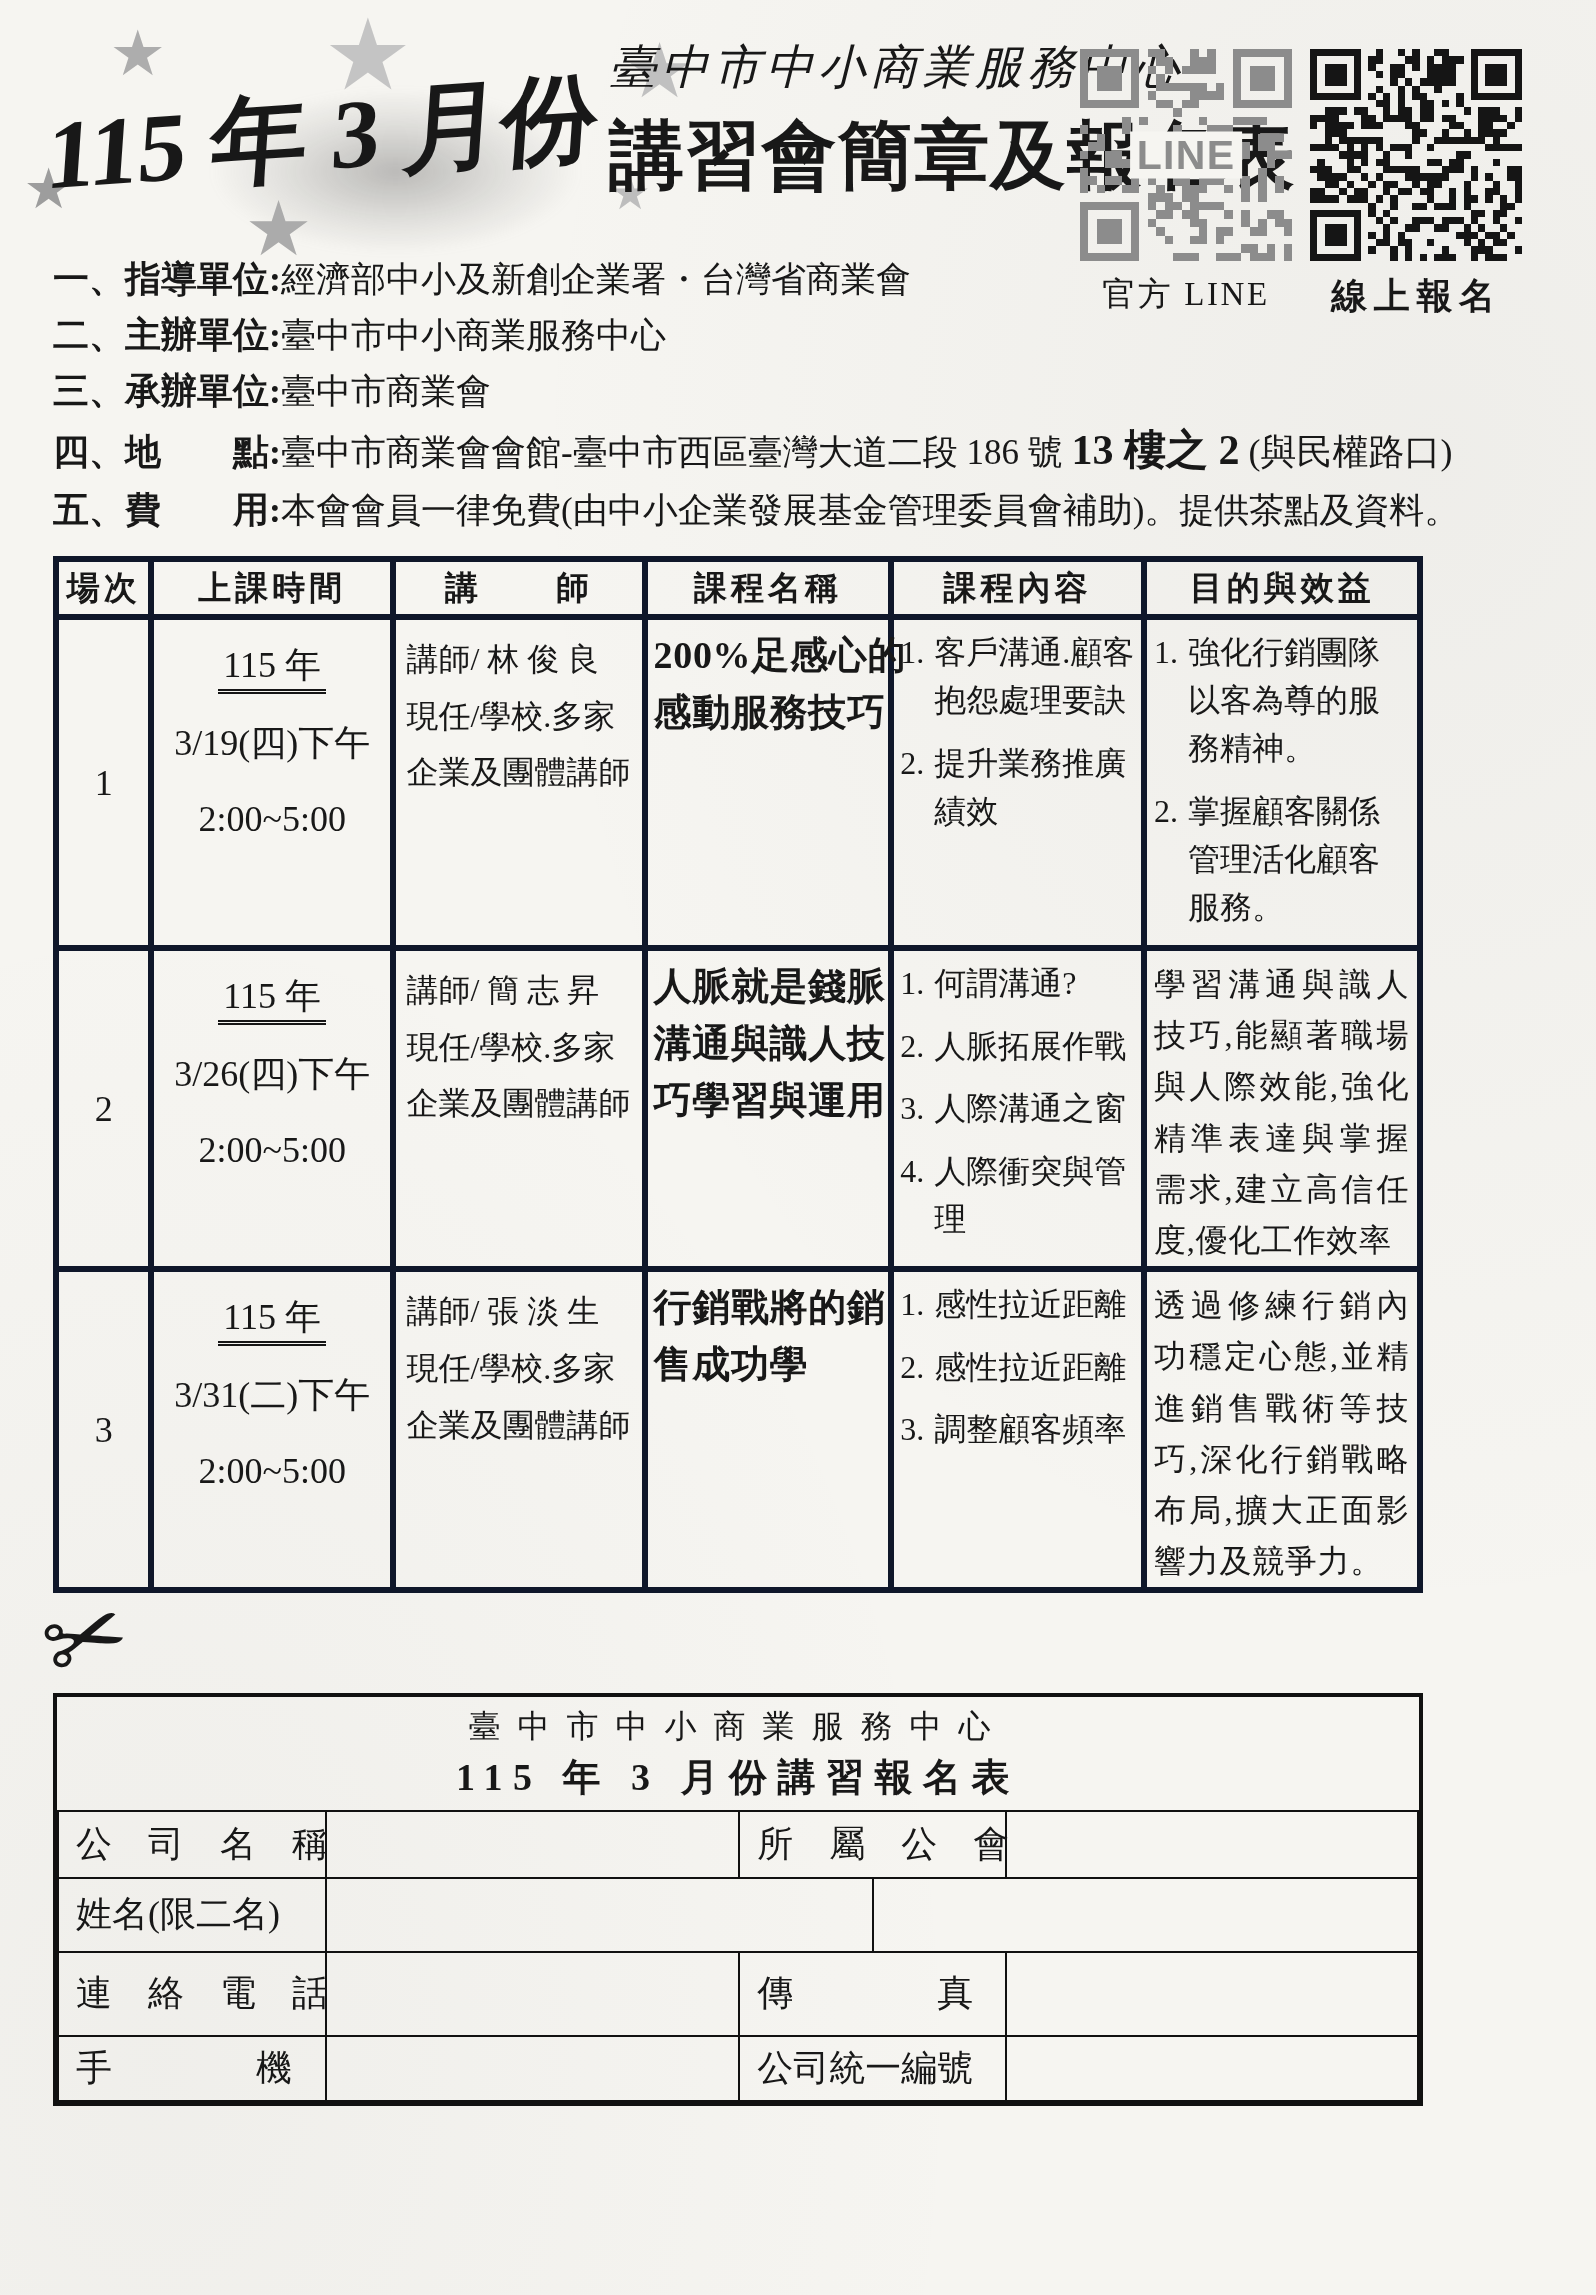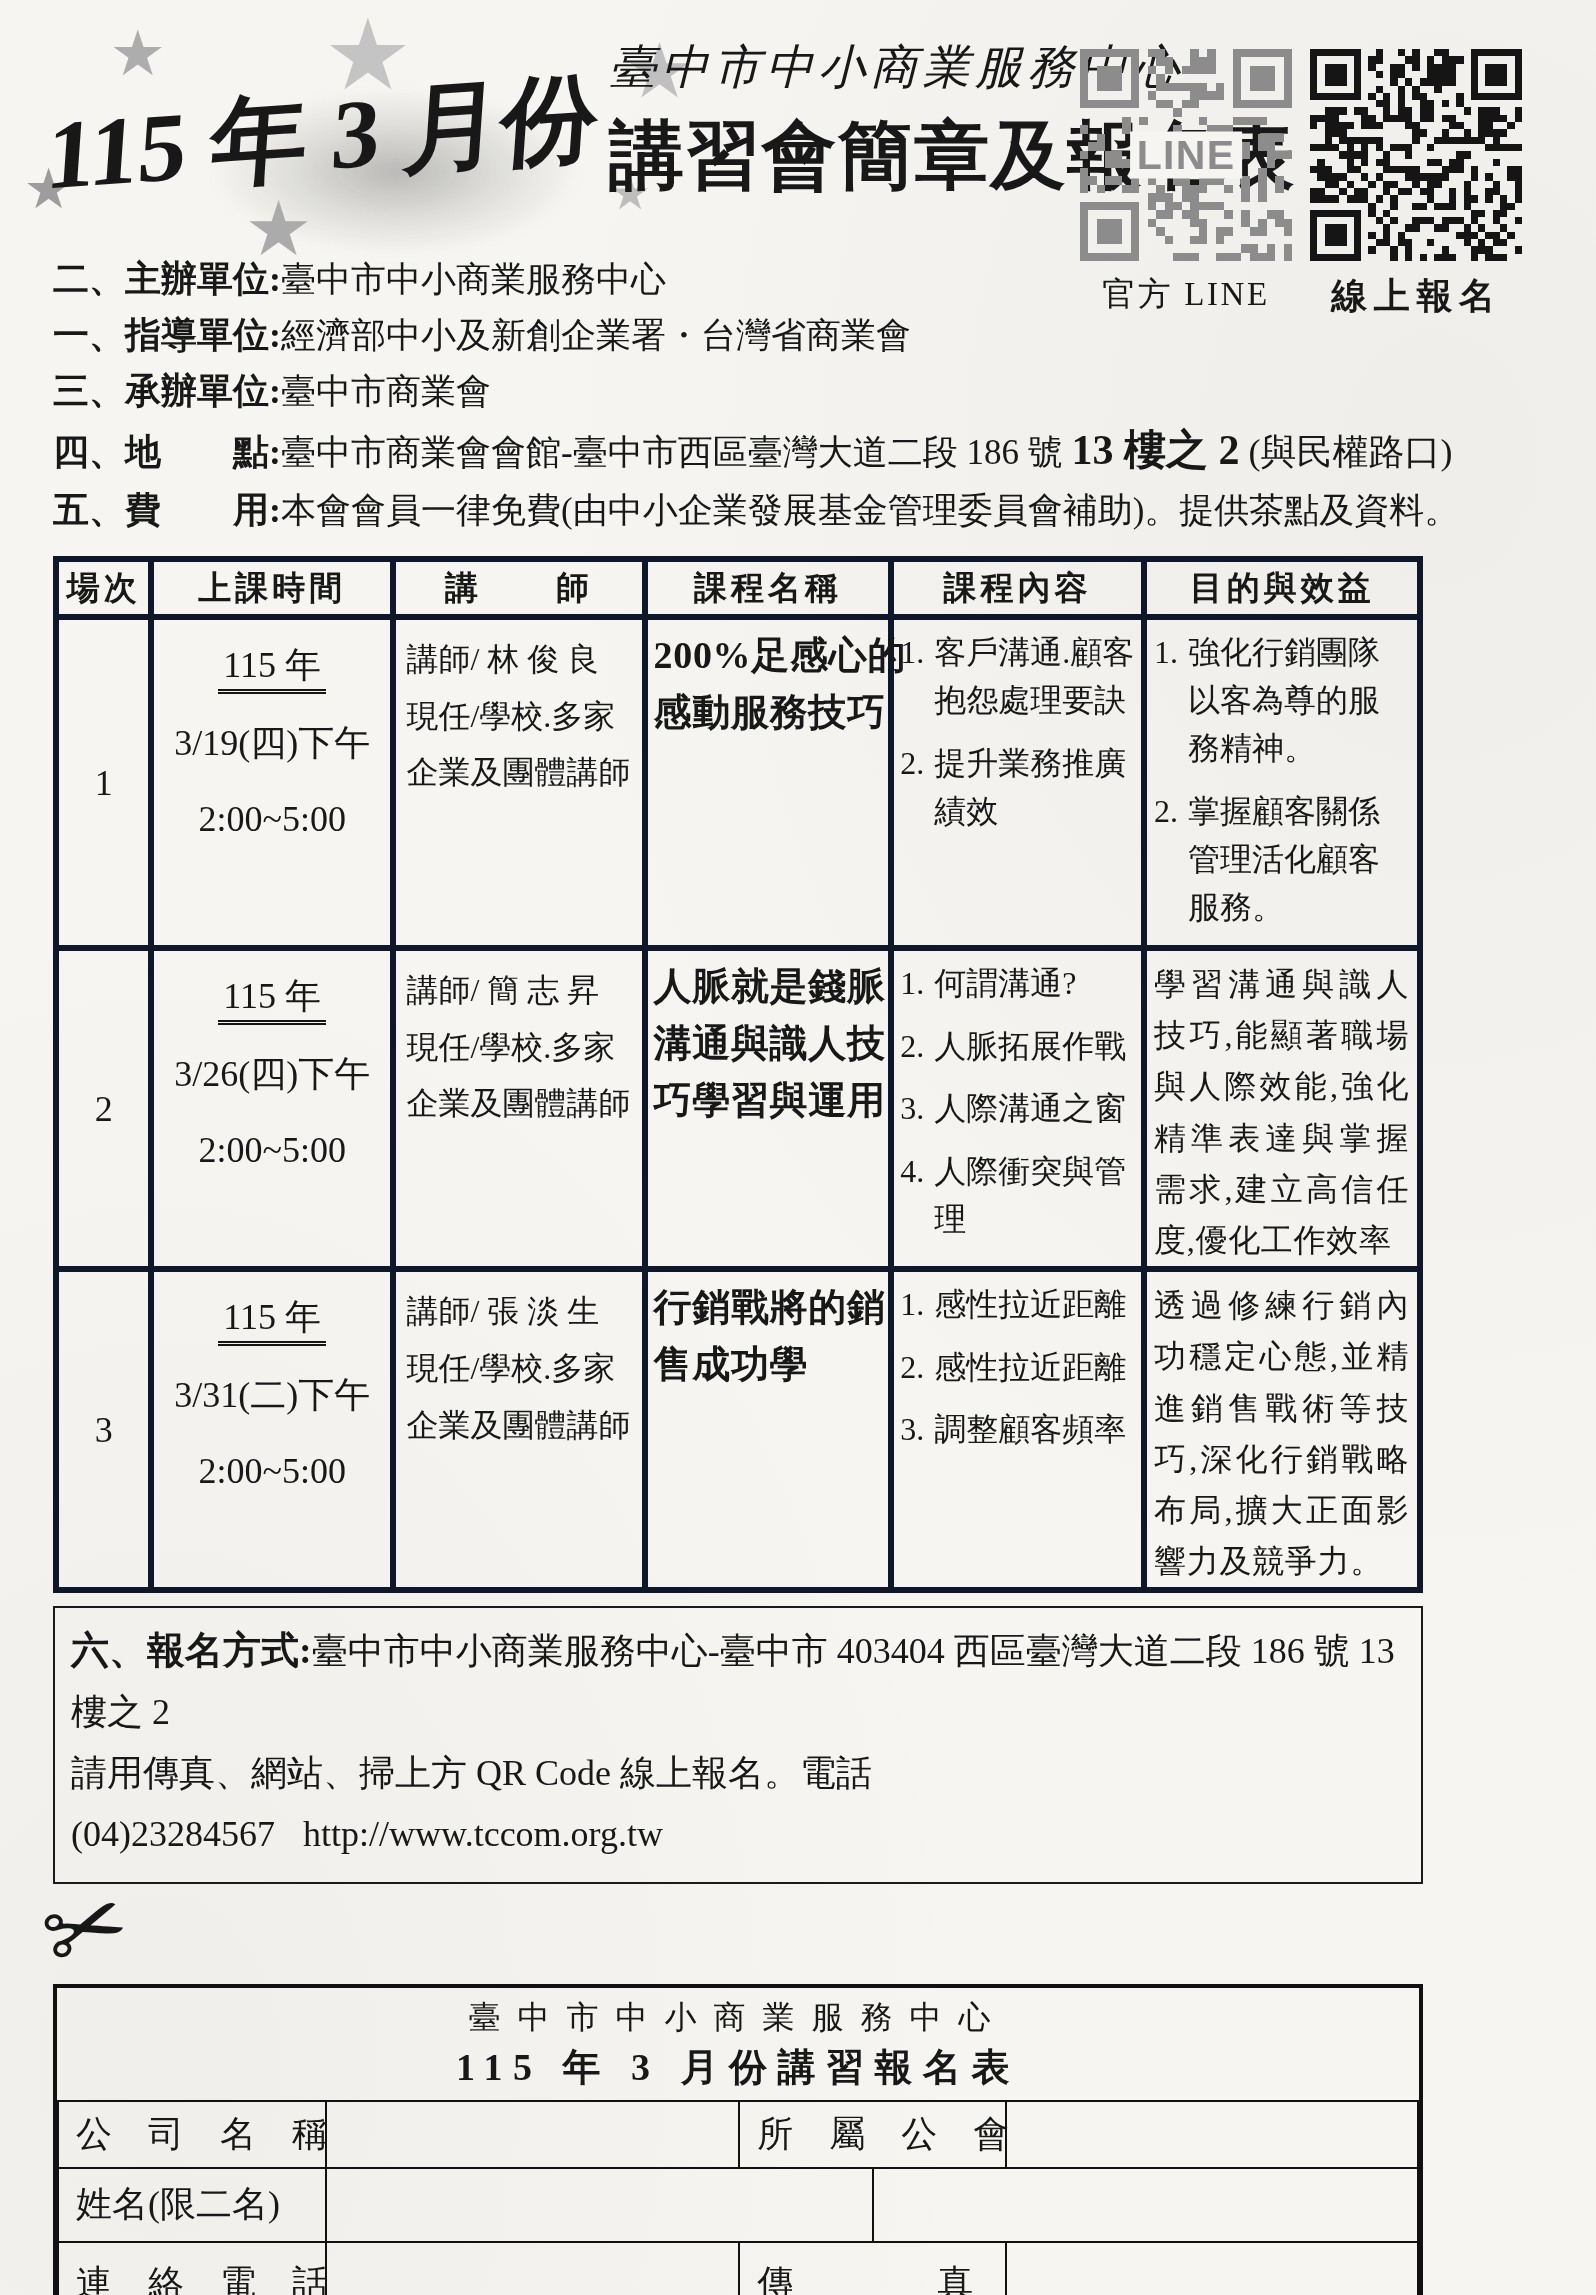--- a/index.html
+++ b/index.html
@@ -617,22 +617,22 @@
                   <path fill-rule="evenodd" d="M0 22h7v7h-7zM1 23h5v5h-5z"></path>
                   <rect x="2" y="24" width="3" height="3"></rect>
                 </g>
               </svg></div>
           <div class="qr-label bold">線上報名</div>
         </div>
       </div>
     </header>
 
     <section id="info-list">
+        <div class="info-line"><span class="info-label">一、指導單位:</span><span>經濟部中小及新創企業署・台灣省商業會</span></div>
         <div class="info-line"><span class="info-label">二、主辦單位:</span><span>臺中市中小商業服務中心</span></div>
-        <div class="info-line"><span class="info-label">一、指導單位:</span><span>經濟部中小及新創企業署・台灣省商業會</span></div>
         <div class="info-line"><span class="info-label">三、承辦單位:</span><span>臺中市商業會</span></div>
         <div class="info-line"><span class="info-label">四、地　　點:</span><span>臺中市商業會會館-臺中市西區臺灣大道二段 186 號 </span><span class="seg-em">13 樓之 2</span><span class="seg-sm"> (與民權路口)</span></div>
         <div class="info-line"><span class="info-label">五、費　　用:</span><span>本會會員一律免費(由中小企業發展基金管理委員會補助)。提供茶點及資料。</span></div>
       </section>
 
     <table class="schedule">
       <colgroup>
         <col style="width:7%">
           <col style="width:17.7%">
           <col style="width:18.5%">
@@ -757,28 +757,20 @@
                 <span class="t">調整顧客頻率</span>
               </div>
             </td>
             <td class="purpose-cell">
               <div class="para">透過修練行銷內功穩定心態,並精進銷售戰術等技巧,深化行銷戰略布局,擴大正面影響力及競爭力。</div>
             </td>
           </tr>
         </tbody>
     </table>
 
-    <section class="method-box">
-      <div>
-        <span class="method-label">六、報名方式:</span><span>臺中市中小商業服務中心-臺中市 403404 西區臺灣大道二段 186 號 13 樓之 2</span>
-      </div>
-      <div>
-        <span>請用傳真、網站、掃上方 QR Code 線上報名。電話 </span><span>(04)23284567</span><span class="method-site">http://www.tccom.org.tw</span>
-      </div>
-    </section>
 
     <div class="cutline">
       <span class="scissors">✂</span>
     </div>
 
     <section class="form-box">
       <div class="form-title1">臺中市中小商業服務中心</div>
       <div class="form-title2">115 年 3 月份講習報名表</div>
       <table class="form-table">
         <colgroup>

